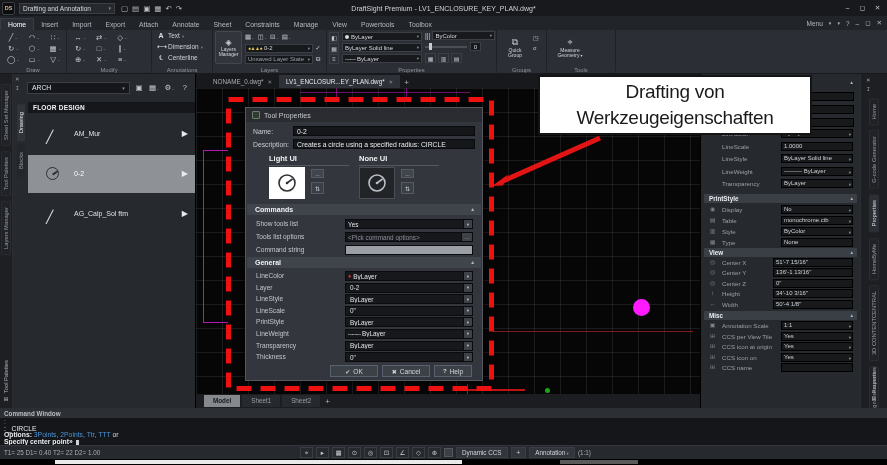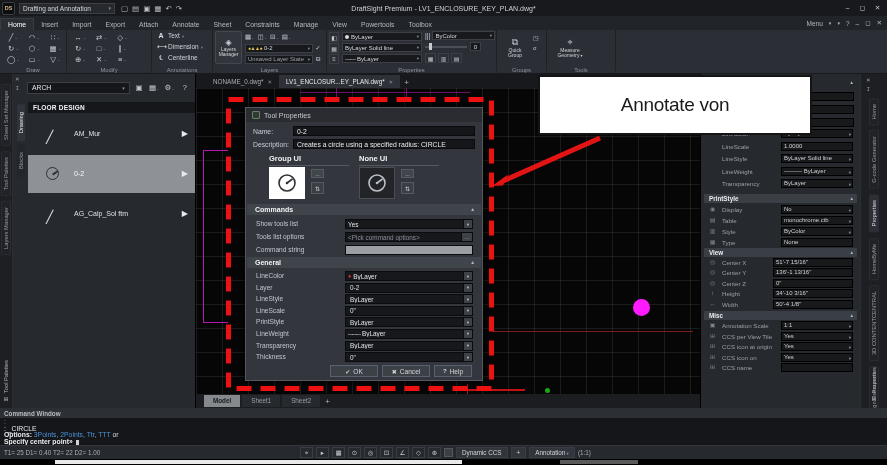--- a/index.html
+++ b/index.html
@@ -698,21 +698,21 @@
       <span>Tool Properties</span>
     </div>
     <div class="dlg-row" style="top:18px">
       <span class="dlg-lab">Name:</span>
       <span class="dlg-input">0-2</span>
     </div>
     <div class="dlg-row" style="top:31px">
       <span class="dlg-lab">Description:</span>
       <span class="dlg-input">Creates a circle using a specified radius:  CIRCLE</span>
     </div>
-    <div class="ui-head light">Group UI</div>
+    <div class="ui-head light">Light UI</div>
     <div class="ui-head dark">None UI</div>
     <div class="swatch light">
       <svg width="24" height="24" viewBox="0 0 24 24">
         <circle cx="12" cy="12" r="8" fill="none" stroke="#2f3237" stroke-width="1.6"></circle>
         <line x1="12" y1="12" x2="17.5" y2="8" stroke="#2f3237" stroke-width="1.6"></line>
         <circle cx="12" cy="12" r="1.3" fill="#2f3237"></circle>
       </svg>
     </div>
     <span class="sw-btn b1 lcol"></span>
     <span class="sw-btn b2 lcol"></span>
@@ -837,16 +837,17 @@
     </div>
   </div>
 
   <svg id="overlay" viewBox="0 0 887 465">
     <rect x="228.5" y="99.5" width="263" height="289" fill="none" stroke="#ee1111" stroke-width="5" stroke-dasharray="15 9"></rect>
     <line x1="600" y1="138" x2="503" y2="181" stroke="#e21414" stroke-width="5"></line>
     <polygon points="492,186 508,174.6 503,185.6" fill="#e21414"></polygon>
   </svg>
 
   <div id="callout">
-    <div>Annotate von</div>
+    <div>Drafting von</div>
+    <div>Werkzeugeigenschaften</div>
   </div>
 
 </div>
 
 </body></html>

